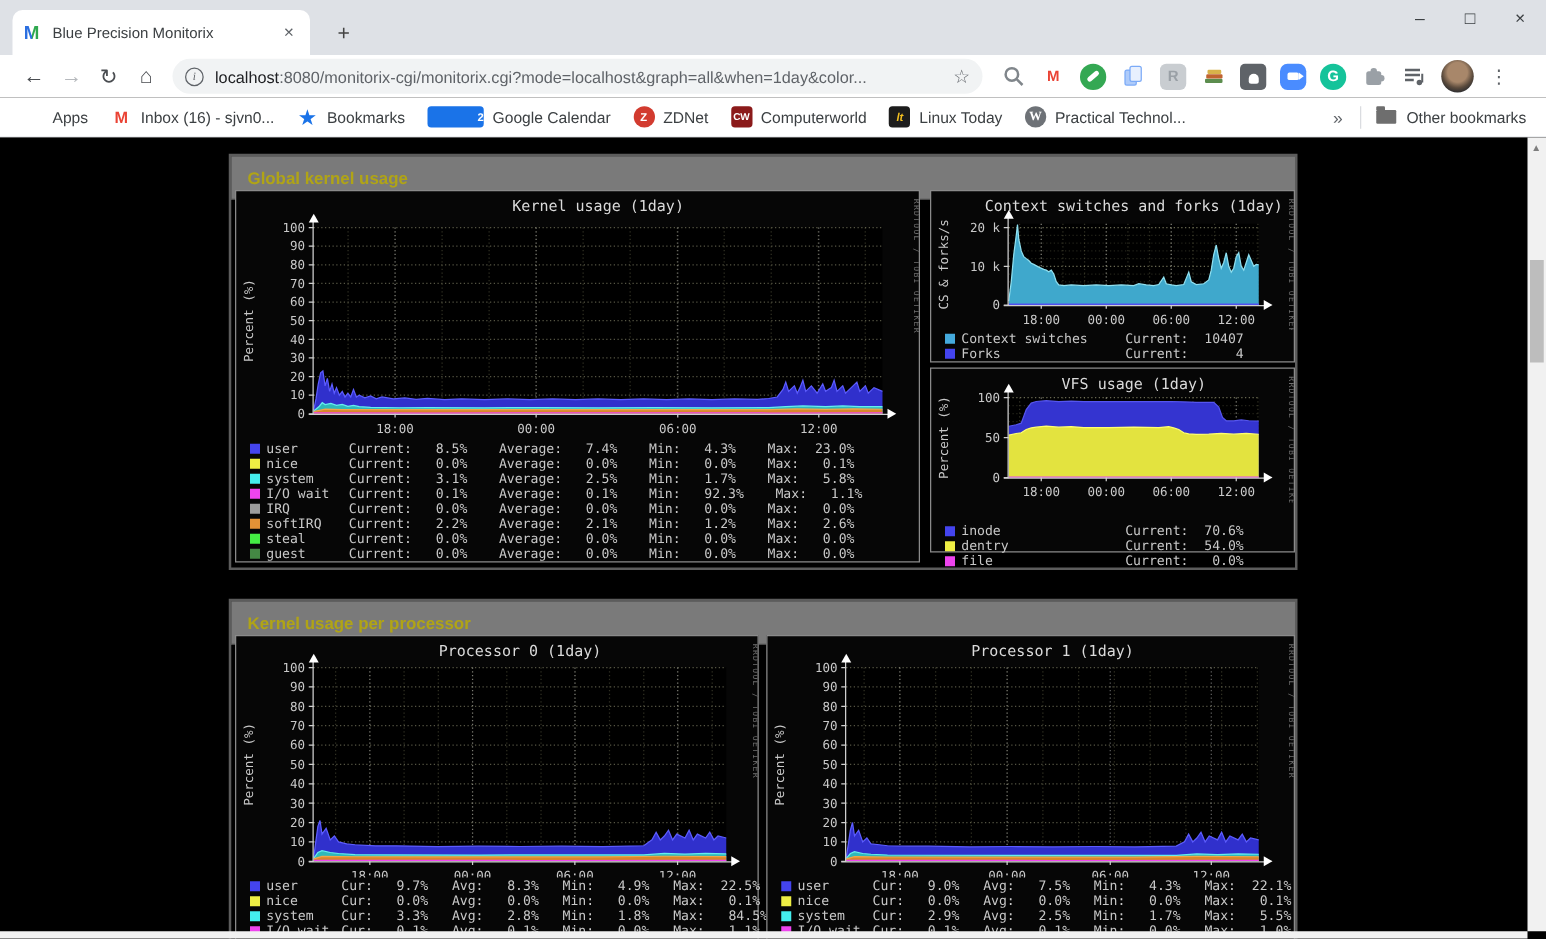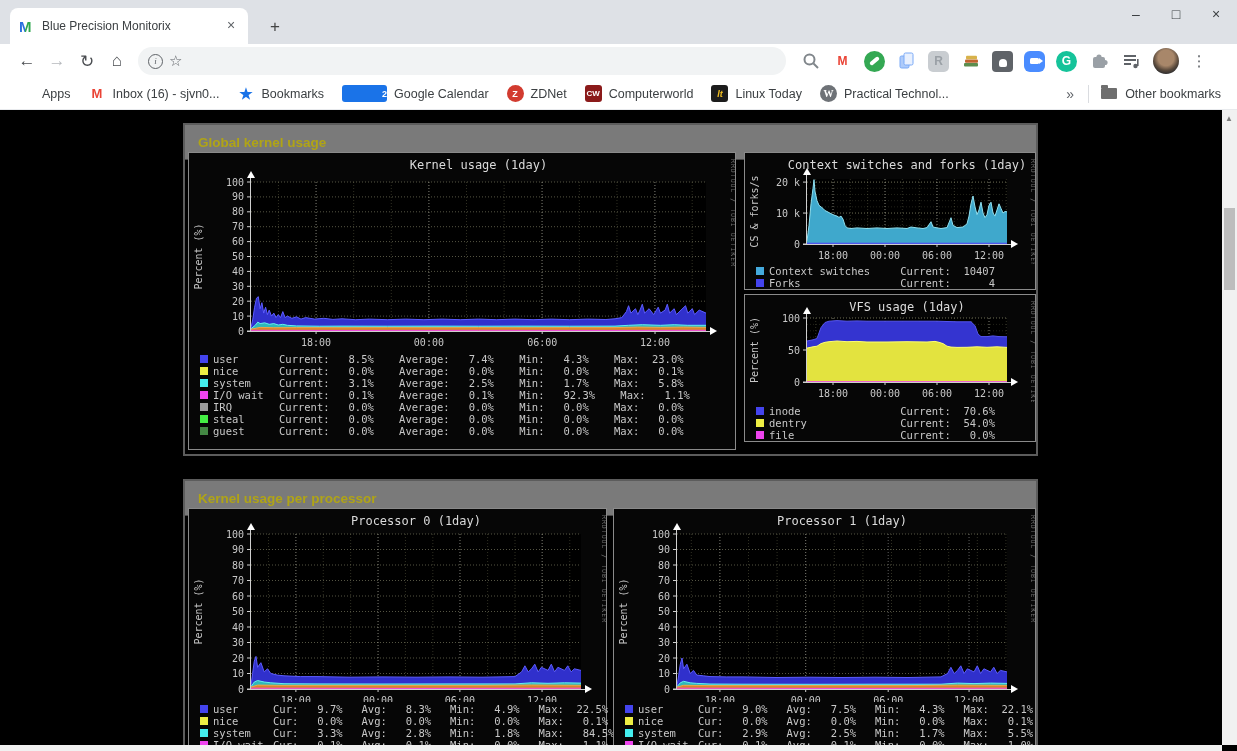--- a/index.html
+++ b/index.html
@@ -89,20 +89,21 @@
     </div>
   </div>
 
   <div class="toolbar">
     <span class="nav-btn" style="margin-left:12px">←</span>
     <span class="nav-btn disabled">→</span>
     <span class="nav-btn">↻</span>
     <span class="nav-btn">⌂</span>
     <div class="omnibox">
       <span class="info-ico">i</span>
+      <span class="url"><b class="host" style="font-weight:normal">localhost</b><span class="rest">:8080/monitorix-cgi/monitorix.cgi?mode=localhost&amp;graph=all&amp;when=1day&amp;color...</span></span>
       <span class="star">☆</span>
     </div>
     <div class="ext-row" id="ext-row">
         <div class="ext">
           <svg width="20" height="20" viewBox="0 0 20 20">
             <circle cx="8.5" cy="8.5" r="5" fill="none" stroke="#80868b" stroke-width="2"></circle>
             <line x1="12.5" y1="12.5" x2="17" y2="17" stroke="#80868b" stroke-width="2"></line>
           </svg>
         </div>
         <div class="ext" style="background: rgb(255, 255, 255); color: rgb(234, 67, 53); border-radius: 5px;">M</div>
@@ -307,20 +308,25 @@
             <span class="lg-box" style="background: rgb(238, 68, 238);"></span>
             <span class="lg-label" style="width: 66px;">I/O wait</span>
             <span class="lg-stats">Current:   0.1%    Average:   0.1%    Min:   92.3%    Max:   1.1%</span>
           </div>
           <div class="lg-row">
             <span class="lg-box" style="background: rgb(156, 156, 156);"></span>
             <span class="lg-label" style="width: 66px;">IRQ</span>
             <span class="lg-stats">Current:   0.0%    Average:   0.0%    Min:   0.0%    Max:   0.0%</span>
           </div>
           <div class="lg-row">
+            <span class="lg-box" style="background: rgb(226, 145, 54);"></span>
+            <span class="lg-label" style="width: 66px;">softIRQ</span>
+            <span class="lg-stats">Current:   2.2%    Average:   2.1%    Min:   1.2%    Max:   2.6%</span>
+          </div>
+          <div class="lg-row">
             <span class="lg-box" style="background: rgb(68, 238, 68);"></span>
             <span class="lg-label" style="width: 66px;">steal</span>
             <span class="lg-stats">Current:   0.0%    Average:   0.0%    Min:   0.0%    Max:   0.0%</span>
           </div>
           <div class="lg-row">
             <span class="lg-box" style="background: rgb(68, 136, 68);"></span>
             <span class="lg-label" style="width: 66px;">guest</span>
             <span class="lg-stats">Current:   0.0%    Average:   0.0%    Min:   0.0%    Max:   0.0%</span>
           </div>
         </div>
@@ -446,21 +452,21 @@
             <line x1="140" y1="87" x2="140" y2="90" stroke="#cfcfcf" stroke-width="1"></line>
             <text x="140" y="102" font-size="10" fill="#c8c8c8" font-family="DejaVu Sans Mono, monospace" text-anchor="middle">00:00</text>
             <line x1="192" y1="87" x2="192" y2="90" stroke="#cfcfcf" stroke-width="1"></line>
             <text x="192" y="102" font-size="10" fill="#c8c8c8" font-family="DejaVu Sans Mono, monospace" text-anchor="middle">06:00</text>
             <line x1="244" y1="87" x2="244" y2="90" stroke="#cfcfcf" stroke-width="1"></line>
             <text x="244" y="102" font-size="10" fill="#c8c8c8" font-family="DejaVu Sans Mono, monospace" text-anchor="middle">12:00</text>
             <text x="162" y="16" font-size="12" fill="#dadada" font-family="DejaVu Sans Mono, monospace" text-anchor="middle">VFS usage  (1day)</text>
             <text x="0" y="0" font-size="10" fill="#c8c8c8" font-family="DejaVu Sans Mono, monospace" text-anchor="middle" transform="translate(13,55) rotate(-90)">Percent (%)</text>
             <text x="0" y="0" font-size="6.5" fill="#707070" font-family="DejaVu Sans Mono, monospace" text-anchor="start" letter-spacing="1" transform="translate(286,6) rotate(90)">RRDTOOL / TOBI OETIKER</text>
           </svg></div>
-      <div class="legend" style="top:110px">
+      <div class="legend" style="top:124px">
           <div class="lg-row spread">
             <span class="lg-box" style="background: rgb(68, 68, 238);"></span>
             <span class="lg-label">inode</span>
             <span class="lg-stats">Current:  70.6%</span>
           </div>
           <div class="lg-row spread">
             <span class="lg-box" style="background: rgb(238, 238, 68);"></span>
             <span class="lg-label">dentry</span>
             <span class="lg-stats">Current:  54.0%</span>
           </div>

